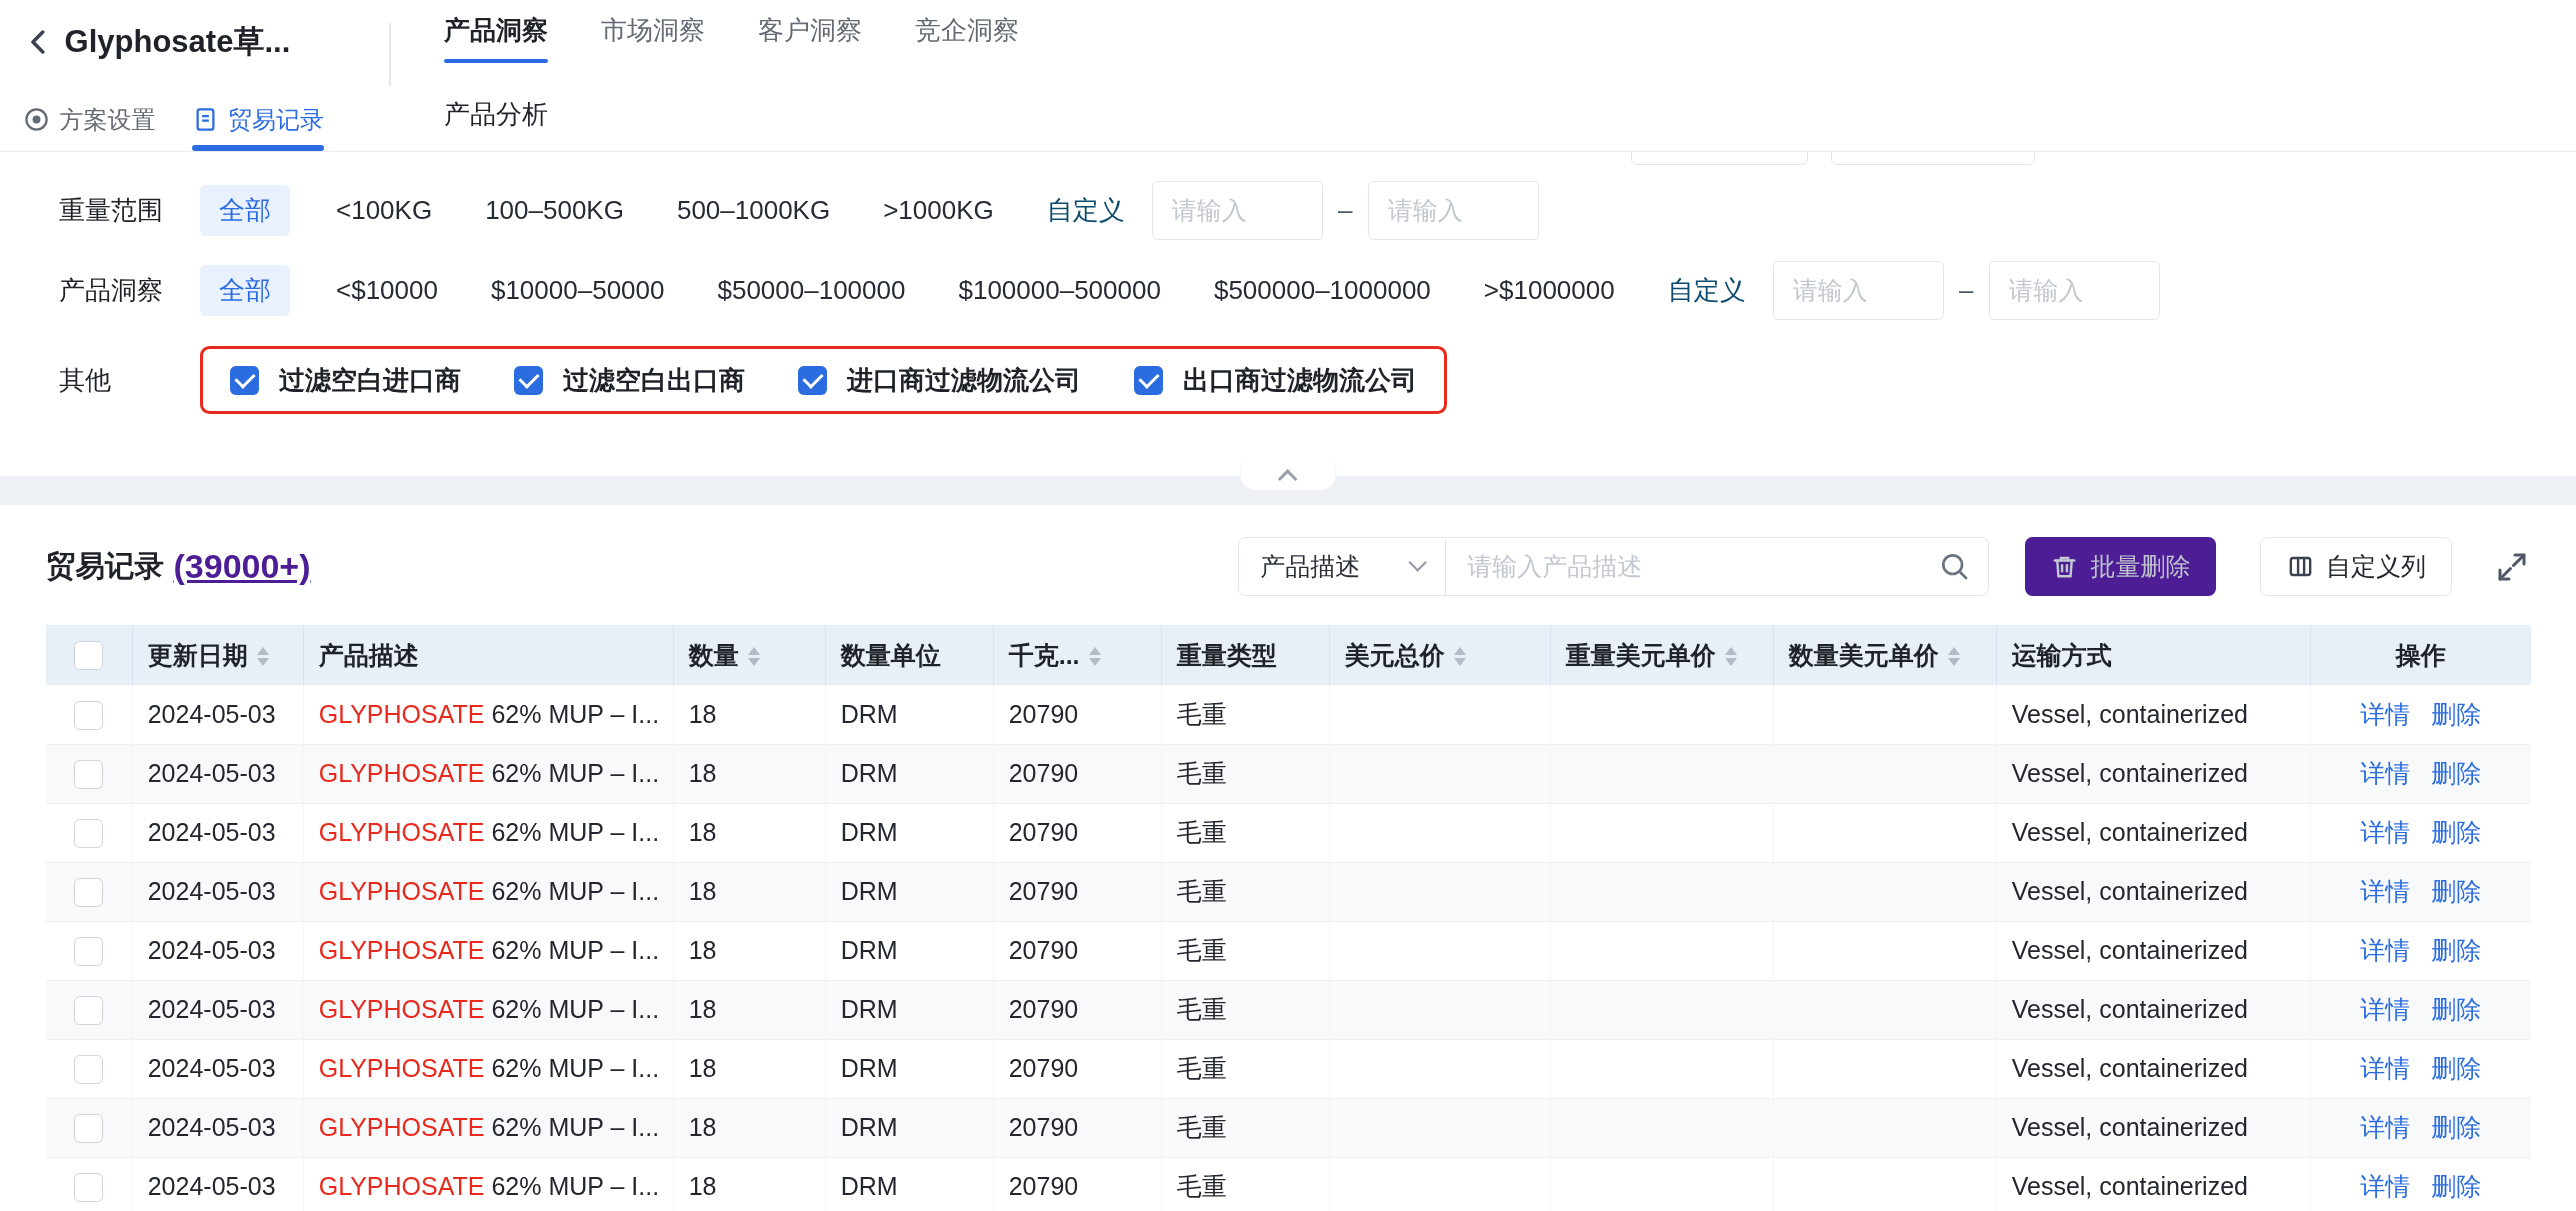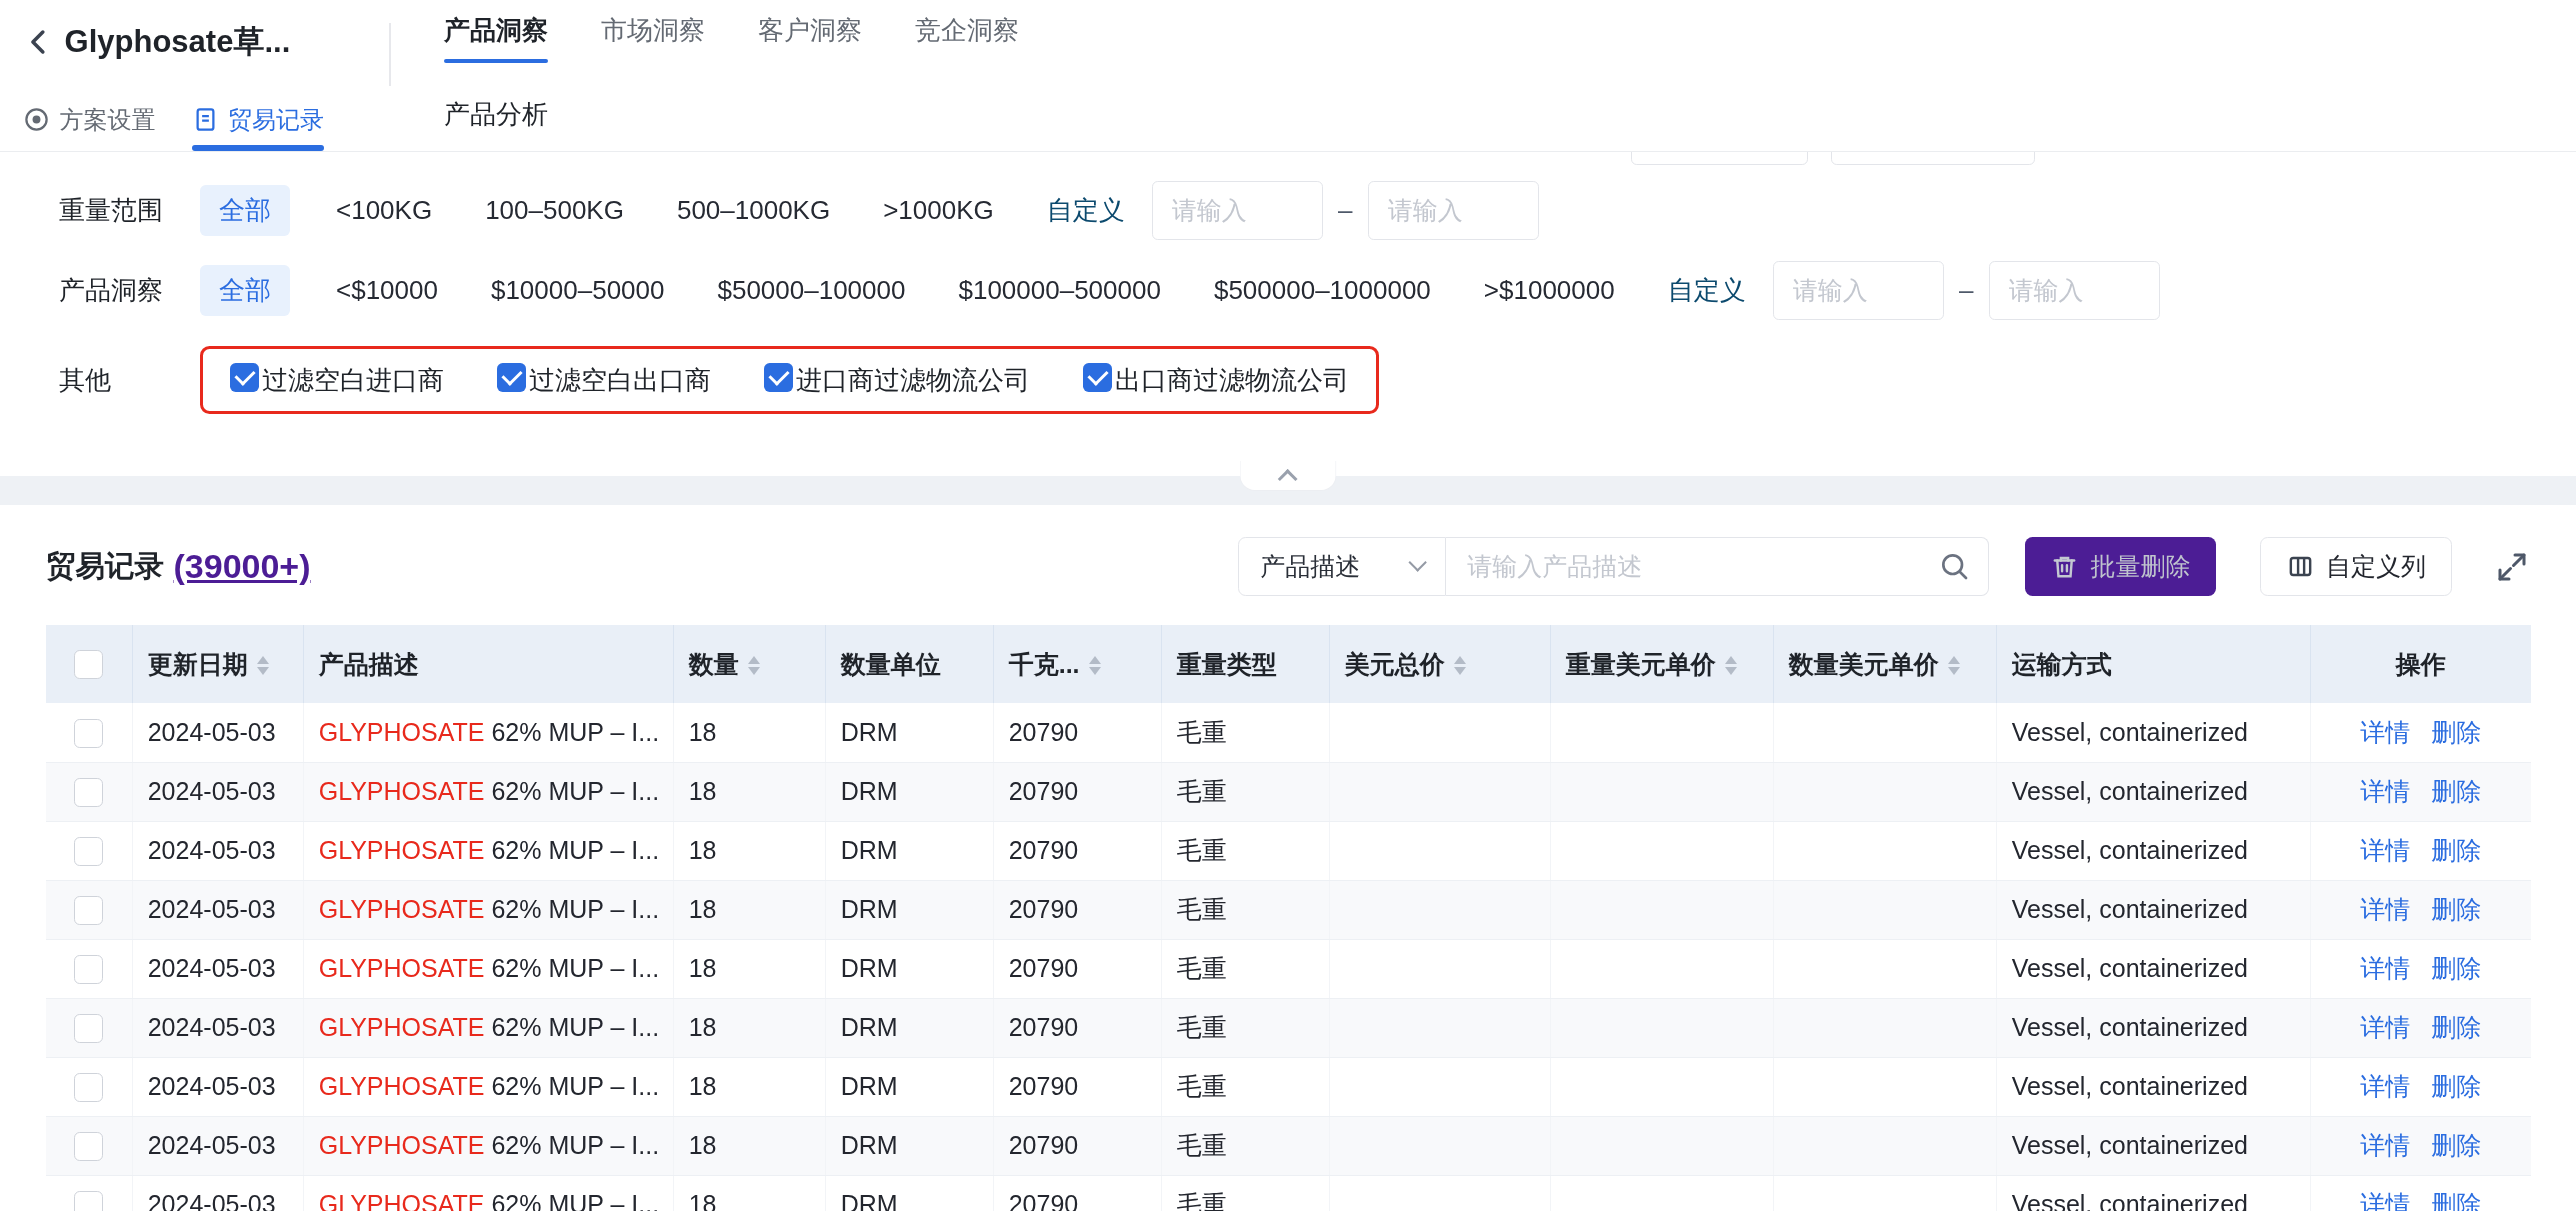--- a/index.html
+++ b/index.html
@@ -35,21 +35,21 @@
   .filter-row.other-row{height:78px;}
   .f-label{width:141px;font-size:26px;color:#1f2329;flex-shrink:0;font-family:Liberation Mono, monospace;}
   .f-options{display:flex;align-items:center;}
   .f-opt{font-size:26px;color:#262a33;margin-right:53px;cursor:pointer;white-space:nowrap;}
   .f-opt.selected{color:#2b6de0;background:#e8f1fd;padding:7.6px 19px;border-radius:5.7px;margin-right:46px;}
   .f-custom{font-size:26px;color:#0c4a6e;margin-right:27px;cursor:pointer;}
   .f-input{width:171px;height:59px;border:1.9px solid #e3e5ea;border-radius:5.7px;padding:3px 19px;font-size:25px;color:#1f2329;outline:none;background:#fff;}
   .f-input::placeholder{color:#c3c7cf;}
   .f-dash{margin:0 15.2px;font-size:26px;color:#4e5869;}
   .red-box{display:flex;align-items:center;gap:53px;border:3.8px solid #e8291c;border-radius:9.5px;padding:13.3px 27px;}
-  .cb-item{display:flex;gap:3px;font-size:26px;color:#1f2329;cursor:pointer;white-space:nowrap;}
+  .cb-item{display:flex;align-items:center;gap:20px;font-size:26px;color:#1f2329;cursor:pointer;white-space:nowrap;font-weight:bold;}
   .cb-box{width:29px;height:29px;border-radius:5.7px;background:#2b6de0;position:relative;flex-shrink:0;}
   .cb-box::after{content:"";position:absolute;left:8.6px;top:3.8px;width:8.6px;height:15.2px;border:solid #fff;border-width:0 3.8px 3.8px 0;transform:rotate(45deg);}
   .notch{position:absolute;left:50%;bottom:-15.2px;transform:translateX(-50%);width:97px;height:30.5px;background:#fff;border:1.9px solid #eceef2;border-top:none;border-radius:0 0 15.2px 15.2px;display:flex;align-items:center;justify-content:center;cursor:pointer;z-index:5;}
   .chev-up{width:14.3px;height:14.3px;border-top:3.8px solid #9aa1ad;border-left:3.8px solid #9aa1ad;transform:rotate(45deg);margin-top:7.6px;}
 
   
   .records{background:#fff;margin-top:29px;height:707px;padding:32px 46px 0;overflow:hidden;}
   .records-hdr{display:flex;align-items:center;margin-bottom:29px;height:59px;}
   .r-title{font-size:29.5px;font-weight:700;color:#1f2329;}
   .r-count{color:#4c1d95;margin-left:9.5px;font-size:34px;font-weight:700;text-decoration:underline;}
@@ -60,21 +60,21 @@
   .search-input{width:543px;height:59px;border:1.9px solid #e3e5ea;border-left:none;border-radius:0 7.6px 7.6px 0;padding:0 69px 0 21px;font-size:25px;color:#1f2329;outline:none;}
   .search-input::placeholder{color:#c3c7cf;}
   .search-icon{position:absolute;right:19px;top:13.3px;display:flex;}
   .btn{height:59px;display:flex;align-items:center;gap:11.4px;font-size:25px;border-radius:7.6px;padding:0 25px;white-space:nowrap;}
   .btn-batch{margin-left:36px;background:#4c1d95;color:#bfc4cd;cursor:not-allowed;border:none;}
   .btn-custom{margin-left:44px;background:#fff;border:1.9px solid #e3e5ea;color:#23262e;cursor:pointer;}
   .fullscreen{margin-left:42px;cursor:pointer;display:flex;}
 
   
   table{width:100%;border-collapse:collapse;table-layout:fixed;font-size:25px;}
-  thead th{background:#e9eff7;height:78px;font-weight:700;color:#1f2329;text-align:left;padding:0 15.2px;border-right:1px solid #d9e3f0;white-space:nowrap;overflow:hidden;}
+  thead th{background:#e9eff7;height:60px;font-weight:700;color:#1f2329;text-align:left;padding:0 15.2px;border-right:1px solid #d9e3f0;white-space:nowrap;overflow:hidden;}
   thead th:last-child{border-right:none;}
   tbody td{height:59px;padding:0 15.2px;border-bottom:1px solid #edf0f4;border-right:1px solid #f2f4f7;white-space:nowrap;overflow:hidden;color:#23262e;}
   tbody td:last-child{border-right:none;}
   tbody tr:nth-child(even){background:#f8f9fb;}
   .col-checkbox{width:86px;text-align:center;padding:0;}
   .col-date{width:171px;}
   .col-desc{width:370px;}
   .col-qty{width:152px;}
   .col-qty_unit{width:168px;}
   .col-kg{width:168px;}

